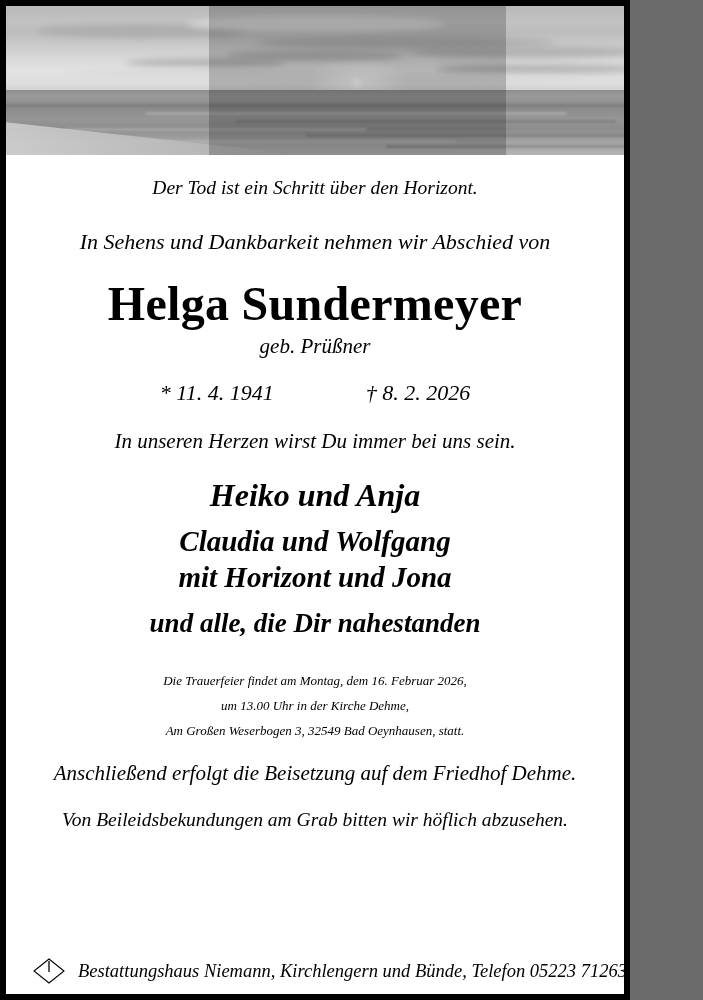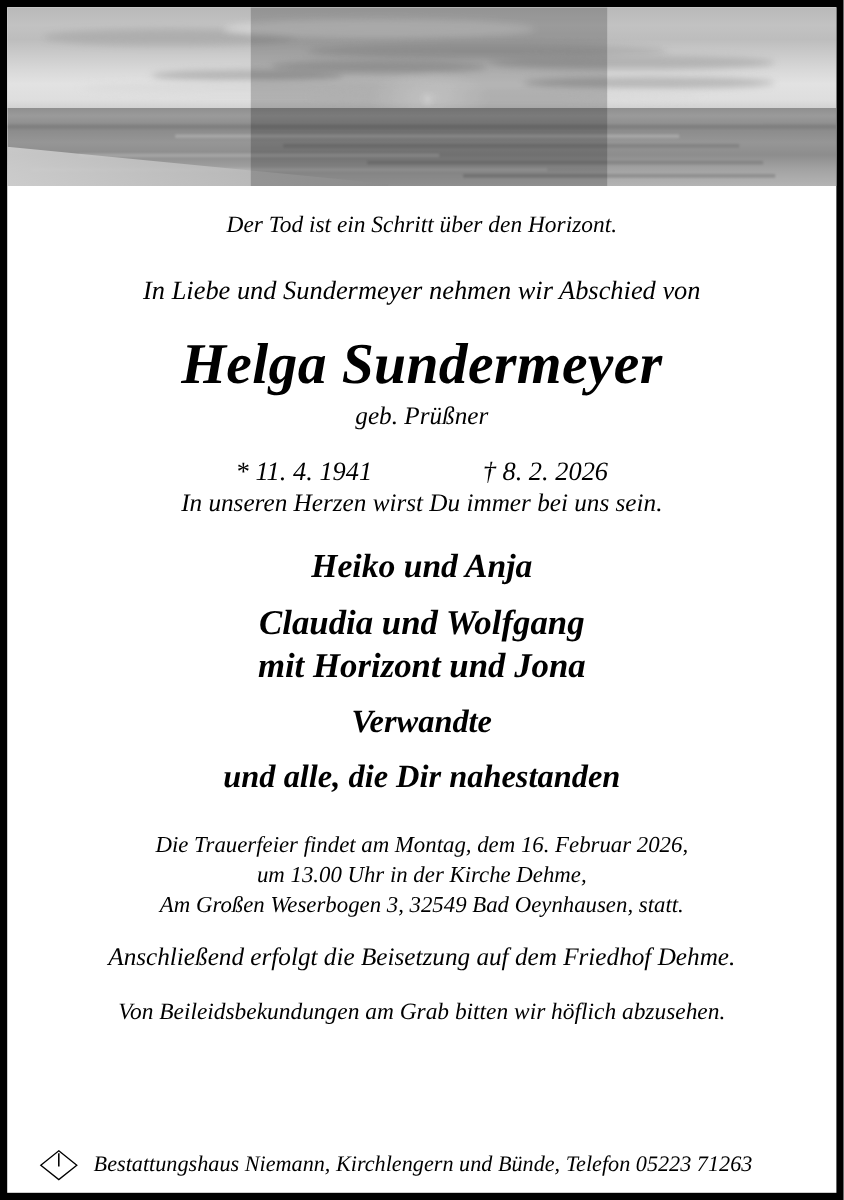--- a/index.html
+++ b/index.html
@@ -7,21 +7,21 @@
     margin: 0;
     padding: 0;
     background: #6b6b6b;
   }
   body {
     font-family: "Liberation Serif", "DejaVu Serif", serif;
   }
 
   .notice {
     position: relative;
-    width: 703px;
+    width: 630px;
     height: 1000px;
     box-sizing: border-box;
     background: #ffffff;
     border: 6px solid #000000;
     overflow: hidden;
   }
 
   
   .photo {
     position: relative;
@@ -140,21 +140,20 @@
 
   .intro {
     margin-top: 27px;
     font-style: italic;
     font-size: 22px;
     line-height: 26px;
   }
 
   .name {
     margin-top: 21px;
-    font-style: italic;
     font-weight: bold;
     font-size: 48px;
     line-height: 56px;
     letter-spacing: .3px;
   }
 
   .maiden {
     margin-top: 1px;
     font-style: italic;
     font-size: 21px;
@@ -165,42 +164,43 @@
     margin-top: 21px;
     font-style: italic;
     font-size: 22px;
     line-height: 26px;
     display: flex;
     justify-content: center;
     gap: 92px;
   }
 
   .memorial {
+    margin-top: 22px;
     font-style: italic;
     font-size: 21px;
     line-height: 26px;
   }
 
   .mourners {
     margin-top: 23px;
   }
   .mourners .m-line {
     font-style: italic;
     font-weight: bold;
     line-height: 36px;
   }
-  .mourners .s1 { font-size: 28px; }
+  .mourners .s1 { font-size: 32px; }
   .mourners .s2 { font-size: 29px; }
   .mourners .s3 { font-size: 27px; }
   .mourners .gap { margin-top: 10px; }
 
   .service {
     margin-top: 27px;
     font-style: italic;
-    font-size: 19px;
+    font-size: 13px;
     line-height: 25px;
   }
 
   .burial {
     margin-top: 18px;
     font-style: italic;
     font-size: 21px;
     line-height: 25px;
   }
 
@@ -269,38 +269,37 @@
 
     <div class="photo-panel"></div>
   </div>
 
   <div class="body">
 
     <div class="quote">
       <div class="line">Der Tod ist ein Schritt über den Horizont.</div>
     </div>
 
-    <div class="intro">In Liebe und Sundermeyer nehmen wir Abschied von</div>
+    <div class="intro">In Sehens und Dankbarkeit nehmen wir Abschied von</div>
 
     <div class="name">Helga Sundermeyer</div>
 
     <div class="maiden">geb. Prüßner</div>
 
     <div class="dates">
       <span>* 11. 4. 1941</span>
       <span>† 8. 2. 2026</span>
     </div>
 
     <div class="memorial">In unseren Herzen wirst Du immer bei uns sein.</div>
 
     <div class="mourners">
       <div class="m-line s1">Heiko und Anja</div>
       <div class="m-line s2 gap">Claudia und Wolfgang</div>
       <div class="m-line s2">mit Horizont und Jona</div>
-      <div class="m-line s3 gap">Verwandte</div>
       <div class="m-line s3 gap">und alle, die Dir nahestanden</div>
     </div>
 
     <div class="service">
       <div>Die Trauerfeier findet am Montag, dem 16. Februar 2026,</div>
       <div>um 13.00 Uhr in der Kirche Dehme,</div>
       <div>Am Großen Weserbogen 3, 32549 Bad Oeynhausen, statt.</div>
     </div>
 
     <div class="burial">Anschließend erfolgt die Beisetzung auf dem Friedhof Dehme.</div>

